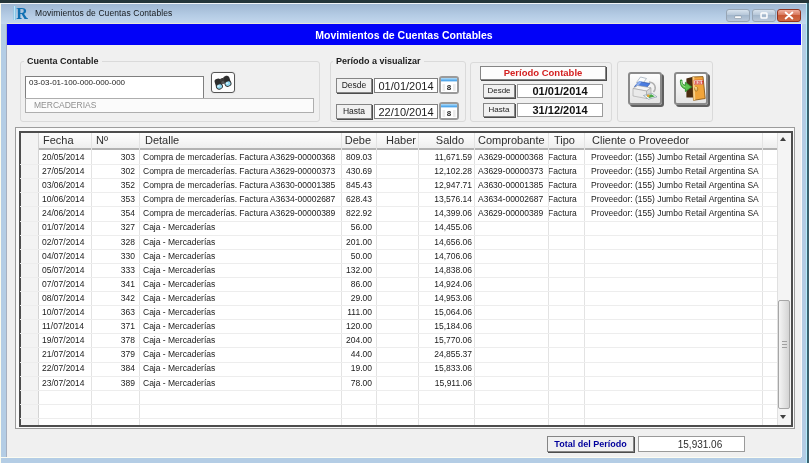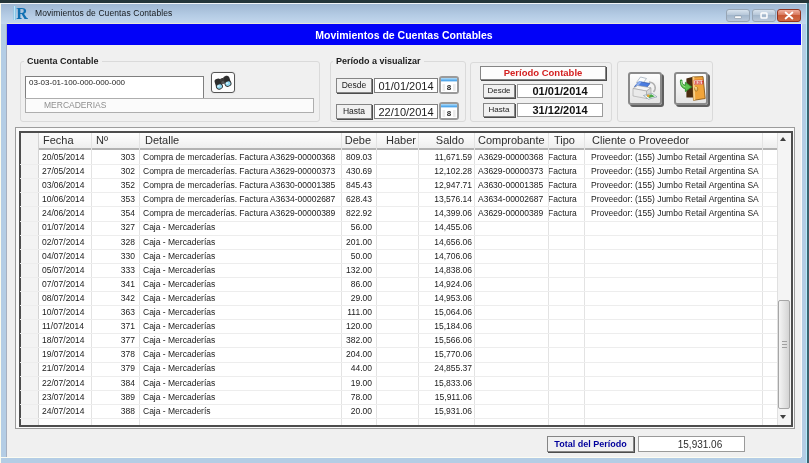--- a/index.html
+++ b/index.html
@@ -110,21 +110,21 @@
         <rect x="13.2" y="4.5" width="7" height="11" rx="3" fill="#2d2d2d"></rect>
         <rect x="9.5" y="5.5" width="4.5" height="6" rx="1.5" fill="#3a3a3a"></rect>
         <circle cx="11.7" cy="10.5" r="1.7" fill="#555"></circle>
         <ellipse cx="6.7" cy="13.4" rx="3.4" ry="2.9" fill="#8fd8f2" stroke="#2d2d2d" stroke-width="1"></ellipse>
         <ellipse cx="16.7" cy="13.4" rx="3.4" ry="2.9" fill="#8fd8f2" stroke="#2d2d2d" stroke-width="1"></ellipse>
         <ellipse cx="5.9" cy="12.7" rx="1.4" ry="0.9" fill="#d8f2fb"></ellipse>
         <ellipse cx="15.9" cy="12.7" rx="1.4" ry="0.9" fill="#d8f2fb"></ellipse>
       </g>
     </svg>
   </div>
-  <div class="abs" style="left:25px;top:98px;width:289px;height:15px;background:#fbfbfb;border:1px solid #aeaeae;font-size:8.5px;color:#8f8f8f;line-height:13px;padding-left:18px;">MERCADERIAS</div>
+  <div class="abs" style="left:25px;top:98px;width:289px;height:15px;background:#fbfbfb;border:1px solid #aeaeae;font-size:8.5px;color:#8f8f8f;line-height:13px;padding-left:8px;">MERCADERIAS</div>
 
   <div class="abs sbtn" style="left:336px;top:78px;width:36px;height:15px;line-height:13px;">Desde</div>
   <div class="abs inp" style="left:374px;top:78px;width:64px;height:15px;line-height:14px;font-size:11px;text-align:center;padding-left:0;">01/01/2014</div>
   <div class="abs calbtn" style="left:439px;top:76px;">
     <svg class="glyph" viewBox="0 0 16 14">
       <rect x="0" y="0" width="16" height="14" fill="#fff"></rect>
       <rect x="0" y="0" width="16" height="3.4" fill="#52a8ec"></rect>
       <rect x="0" y="0" width="16" height="1.5" fill="#9ed2f6"></rect>
       <rect x="1.5" y="6" width="2.6" height="7" fill="#ececec"></rect>
       <rect x="12" y="6" width="2.6" height="7" fill="#ececec"></rect>
@@ -193,26 +193,24 @@
     <div class="row"><span class="c cf">10/06/2014</span><span class="c ca">353</span><span class="c cd">Compra de mercaderías. Factura A3634-00002687</span><span class="c cdebe">628.43</span><span class="c chab"></span><span class="c csal">13,576.14</span><span class="c ccom">A3634-00002687</span><span class="c ctip">Factura</span><span class="c ccli">Proveedor: (155) Jumbo Retail Argentina SA</span></div>
     <div class="row"><span class="c cf">24/06/2014</span><span class="c ca">354</span><span class="c cd">Compra de mercaderías. Factura A3629-00000389</span><span class="c cdebe">822.92</span><span class="c chab"></span><span class="c csal">14,399.06</span><span class="c ccom">A3629-00000389</span><span class="c ctip">Factura</span><span class="c ccli">Proveedor: (155) Jumbo Retail Argentina SA</span></div>
     <div class="row"><span class="c cf">01/07/2014</span><span class="c ca">327</span><span class="c cd">Caja - Mercaderías</span><span class="c cdebe">56.00</span><span class="c chab"></span><span class="c csal">14,455.06</span><span class="c ccom"></span><span class="c ctip"></span><span class="c ccli"></span></div>
     <div class="row"><span class="c cf">02/07/2014</span><span class="c ca">328</span><span class="c cd">Caja - Mercaderías</span><span class="c cdebe">201.00</span><span class="c chab"></span><span class="c csal">14,656.06</span><span class="c ccom"></span><span class="c ctip"></span><span class="c ccli"></span></div>
     <div class="row"><span class="c cf">04/07/2014</span><span class="c ca">330</span><span class="c cd">Caja - Mercaderías</span><span class="c cdebe">50.00</span><span class="c chab"></span><span class="c csal">14,706.06</span><span class="c ccom"></span><span class="c ctip"></span><span class="c ccli"></span></div>
     <div class="row"><span class="c cf">05/07/2014</span><span class="c ca">333</span><span class="c cd">Caja - Mercaderías</span><span class="c cdebe">132.00</span><span class="c chab"></span><span class="c csal">14,838.06</span><span class="c ccom"></span><span class="c ctip"></span><span class="c ccli"></span></div>
     <div class="row"><span class="c cf">07/07/2014</span><span class="c ca">341</span><span class="c cd">Caja - Mercaderías</span><span class="c cdebe">86.00</span><span class="c chab"></span><span class="c csal">14,924.06</span><span class="c ccom"></span><span class="c ctip"></span><span class="c ccli"></span></div>
     <div class="row"><span class="c cf">08/07/2014</span><span class="c ca">342</span><span class="c cd">Caja - Mercaderías</span><span class="c cdebe">29.00</span><span class="c chab"></span><span class="c csal">14,953.06</span><span class="c ccom"></span><span class="c ctip"></span><span class="c ccli"></span></div>
     <div class="row"><span class="c cf">10/07/2014</span><span class="c ca">363</span><span class="c cd">Caja - Mercaderías</span><span class="c cdebe">111.00</span><span class="c chab"></span><span class="c csal">15,064.06</span><span class="c ccom"></span><span class="c ctip"></span><span class="c ccli"></span></div>
     <div class="row"><span class="c cf">11/07/2014</span><span class="c ca">371</span><span class="c cd">Caja - Mercaderías</span><span class="c cdebe">120.00</span><span class="c chab"></span><span class="c csal">15,184.06</span><span class="c ccom"></span><span class="c ctip"></span><span class="c ccli"></span></div>
-    <div class="row"><span class="c cf">18/07/2014</span><span class="c ca">377</span><span class="c cd">Caja - Mercaderías</span><span class="c cdebe">382.00</span><span class="c chab"></span><span class="c csal">15,566.06</span><span class="c ccom"></span><span class="c ctip"></span><span class="c ccli"></span></div>
     <div class="row"><span class="c cf">19/07/2014</span><span class="c ca">378</span><span class="c cd">Caja - Mercaderías</span><span class="c cdebe">204.00</span><span class="c chab"></span><span class="c csal">15,770.06</span><span class="c ccom"></span><span class="c ctip"></span><span class="c ccli"></span></div>
     <div class="row"><span class="c cf">21/07/2014</span><span class="c ca">379</span><span class="c cd">Caja - Mercaderías</span><span class="c cdebe">44.00</span><span class="c chab"></span><span class="c csal">24,855.37</span><span class="c ccom"></span><span class="c ctip"></span><span class="c ccli"></span></div>
     <div class="row"><span class="c cf">22/07/2014</span><span class="c ca">384</span><span class="c cd">Caja - Mercaderías</span><span class="c cdebe">19.00</span><span class="c chab"></span><span class="c csal">15,833.06</span><span class="c ccom"></span><span class="c ctip"></span><span class="c ccli"></span></div>
     <div class="row"><span class="c cf">23/07/2014</span><span class="c ca">389</span><span class="c cd">Caja - Mercaderías</span><span class="c cdebe">78.00</span><span class="c chab"></span><span class="c csal">15,911.06</span><span class="c ccom"></span><span class="c ctip"></span><span class="c ccli"></span></div>
-    <div class="row"><span class="c cf">24/07/2014</span><span class="c ca">388</span><span class="c cd">Caja - Mercaderís</span><span class="c cdebe">20.00</span><span class="c chab"></span><span class="c csal">15,931.06</span><span class="c ccom"></span><span class="c ctip"></span><span class="c ccli"></span></div>
   </div>
 
   <div class="abs vline" style="left:91px;"></div>
   <div class="abs vline" style="left:139px;"></div>
   <div class="abs vline" style="left:341px;"></div>
   <div class="abs vline" style="left:376px;"></div>
   <div class="abs vline" style="left:418px;"></div>
   <div class="abs vline" style="left:474px;"></div>
   <div class="abs vline" style="left:548px;"></div>
   <div class="abs vline" style="left:584px;"></div>

